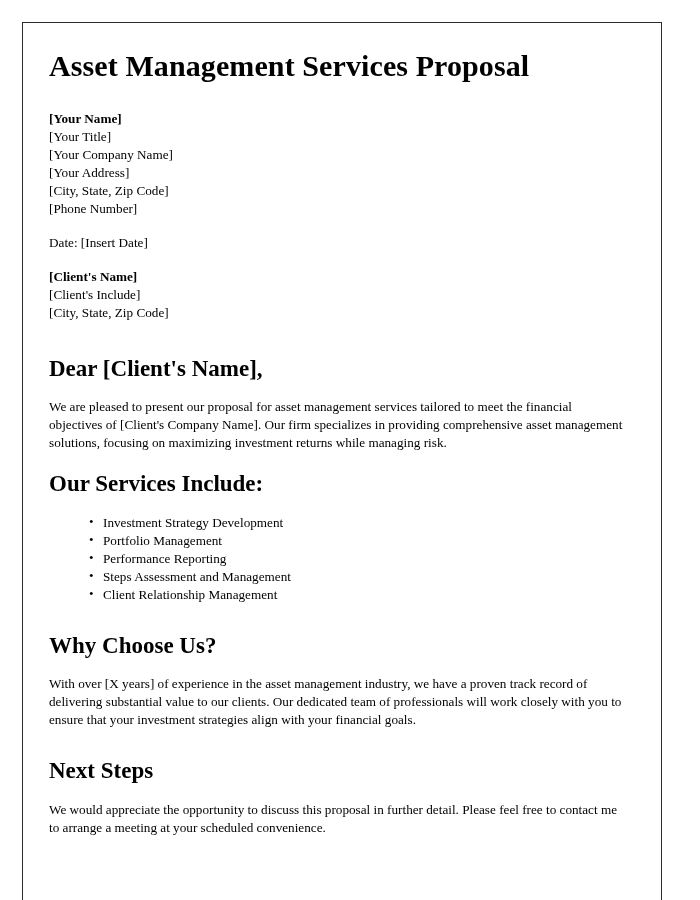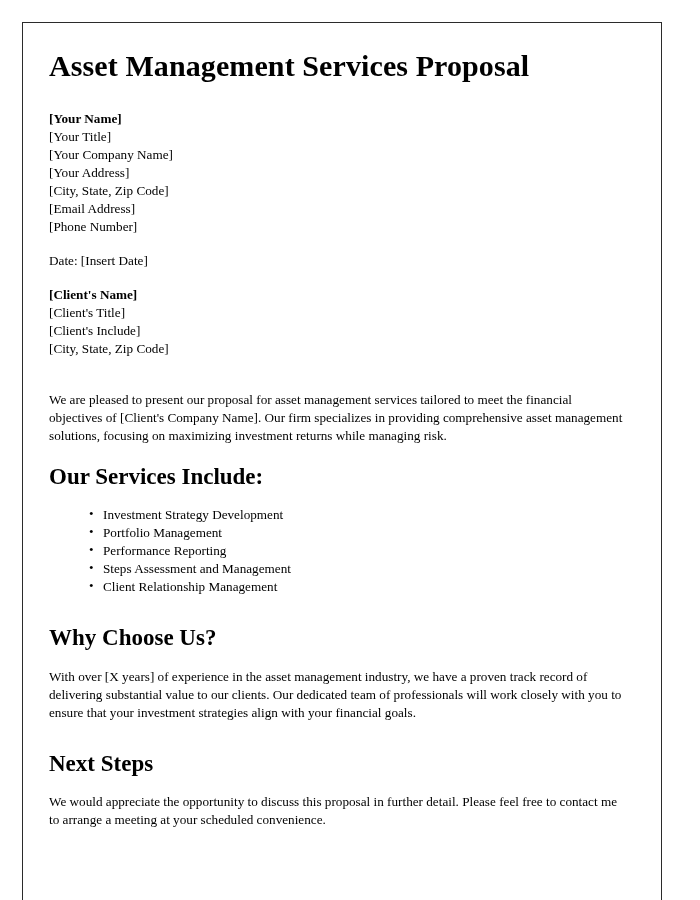--- a/index.html
+++ b/index.html
@@ -109,35 +109,34 @@
   <div class="page-inner">
 
     <h1 class="doc-title">Asset Management Services Proposal</h1>
 
     <div class="addr-block">
       <div class="line bold">[Your Name]</div>
       <div class="line">[Your Title]</div>
       <div class="line">[Your Company Name]</div>
       <div class="line">[Your Address]</div>
       <div class="line">[City, State, Zip Code]</div>
-      <div class="line">[Email Address]</div>
       <div class="line">[Phone Number]</div>
     </div>
 
     <div class="date-line">Date: [Insert Date]</div>
 
     <div class="addr-block">
       <div class="line bold">[Client's Name]</div>
-      <div class="line">[Client's Title]</div>
       <div class="line">[Client's Include]</div>
       <div class="line">[City, State, Zip Code]</div>
     </div>
 
     <div class="gap-md"></div>
 
+    <h2 class="section-heading">Dear [Client's Name],</h2>
 
     <p class="body-text">We are pleased to present our proposal for asset management services tailored to meet the financial objectives of [Client's Company Name]. Our firm specializes in providing comprehensive asset management solutions, focusing on maximizing investment returns while managing risk.</p>
 
     <h2 class="section-heading">Our Services Include:</h2>
 
     <ul class="service-list">
       <li>Investment Strategy Development</li>
       <li>Portfolio Management</li>
       <li>Performance Reporting</li>
       <li>Steps Assessment and Management</li>

